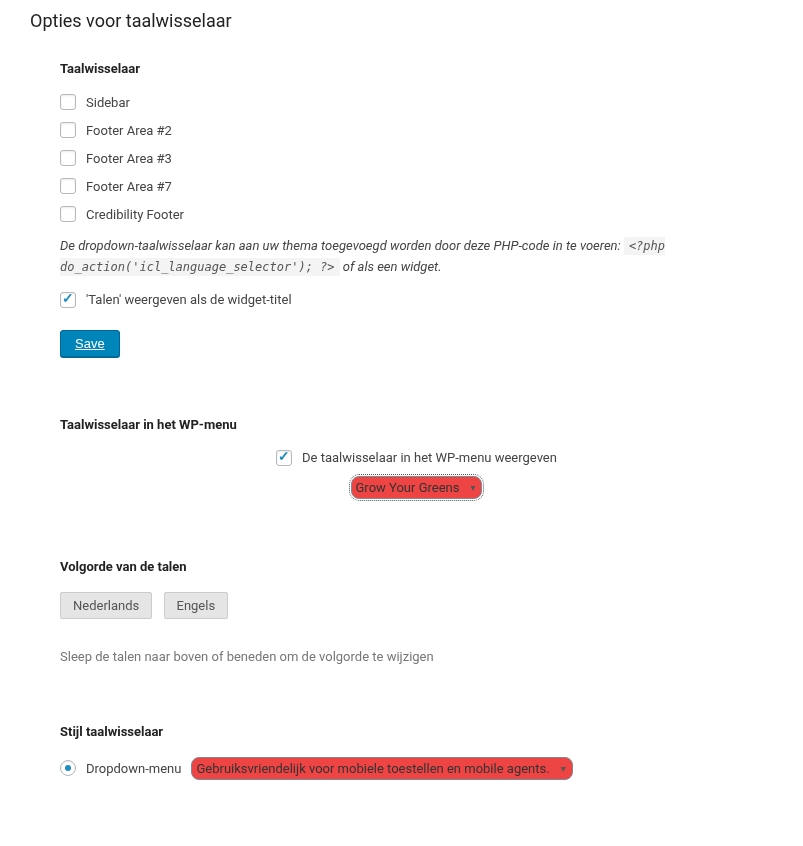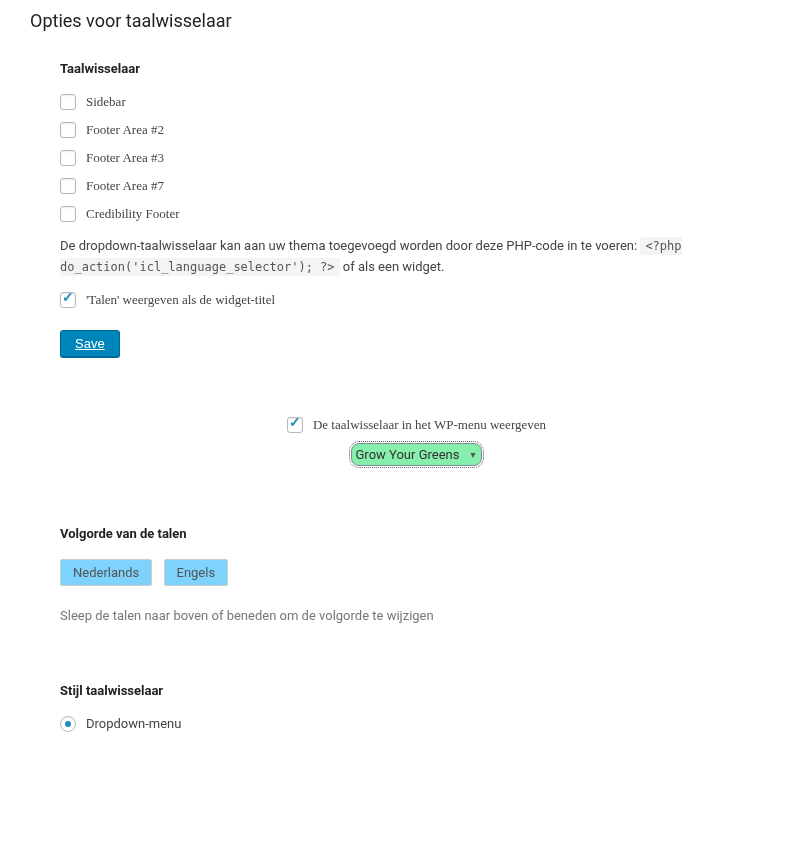--- a/index.html
+++ b/index.html
@@ -29,21 +29,20 @@
     font-weight: 700;
     font-size: 13px;
     color: #222;
     margin-bottom: 18px;
   }
   .checkbox-row {
     display: flex;
     align-items: center;
     margin-bottom: 12px;
     gap: 10px;
-    font-family: Liberation Serif, serif;
   }
   .checkbox-row:last-of-type { margin-bottom: 10px; }
   .cb {
     width: 16px;
     height: 16px;
     border: 1px solid #b4b9be;
     border-radius: 3px;
     background: #fff;
     position: relative;
     flex-shrink: 0;
@@ -63,20 +62,21 @@
   .cb-label {
     font-size: 13px;
     color: #444;
     cursor: pointer;
   }
   .para {
     font-size: 13px;
     line-height: 1.6;
     color: #444;
     margin: 14px 0;
+    font-style: italic;
   }
   code.inline {
     font-family: Menlo, Consolas, monospace;
     font-size: 12px;
     background: #f4f4f4;
     padding: 2px 5px;
     border-radius: 2px;
     color: #555;
   }
   a.link {
@@ -99,21 +99,21 @@
   }
   .inline-row {
     display: flex;
     align-items: center;
     gap: 10px;
     flex-wrap: wrap;
     flex-direction: column;
   }
   .select {
     border: 1px solid #7e8993;
-    background: #86efac;
+    background: #ef4444;
     font-size: 13px;
     padding: 3px 22px 3px 4px;
     border-radius: 8px;
     position: relative;
     display: inline-flex;
     align-items: center;
     cursor: pointer;
     outline: 1px dotted #555;
     outline-offset: 1px;
   }
@@ -123,32 +123,32 @@
     position: absolute;
     right: 6px;
     top: 50%;
     transform: translateY(-50%);
     font-size: 10px;
     color: #555;
   }
   .lang-chip {
     display: inline-block;
     border: 1px solid #ccc;
-    background: #7dd3fc;
+    background: #e5e5e5;
     padding: 5px 12px;
     font-size: 13px;
     color: #555;
     border-radius: 2px;
     margin-right: 8px;
     cursor: move;
   }
   .hint {
     color: #777;
     font-size: 13px;
-    margin-top: 22px;
+    margin-top: 30px;
   }
   .radio-row {
     display: flex;
     align-items: center;
     gap: 10px;
   }
   .radio {
     width: 16px;
     height: 16px;
     border: 1px solid #b4b9be;
@@ -209,20 +209,21 @@
 
     <div class="checkbox-row">
       <span class="cb checked"></span>
       <span class="cb-label">'Talen' weergeven als de widget-titel</span>
     </div>
 
     <button class="btn-primary">Save</button>
   </div>
 
   <div class="section">
+    <div class="section-title">Taalwisselaar in het WP-menu</div>
     <div class="inline-row">
       <div class="checkbox-row" style="margin-bottom:0">
         <span class="cb checked"></span>
         <span class="cb-label">De taalwisselaar in het WP-menu weergeven</span>
       </div>
       <span class="select">Grow Your Greens</span>
     </div>
   </div>
 
   <div class="section">
@@ -232,15 +233,16 @@
       <span class="lang-chip">Engels</span>
     </div>
     <div class="hint">Sleep de talen naar boven of beneden om de volgorde te wijzigen</div>
   </div>
 
   <div class="section" style="margin-bottom:12px">
     <div class="section-title">Stijl taalwisselaar</div>
     <div class="radio-row">
       <span class="radio selected"></span>
       <span class="cb-label">Dropdown-menu</span>
+      <span class="select no-outline">Gebruiksvriendelijk voor mobiele toestellen en mobile agents.</span>
     </div>
   </div>
 </div>
 
 </body></html>

